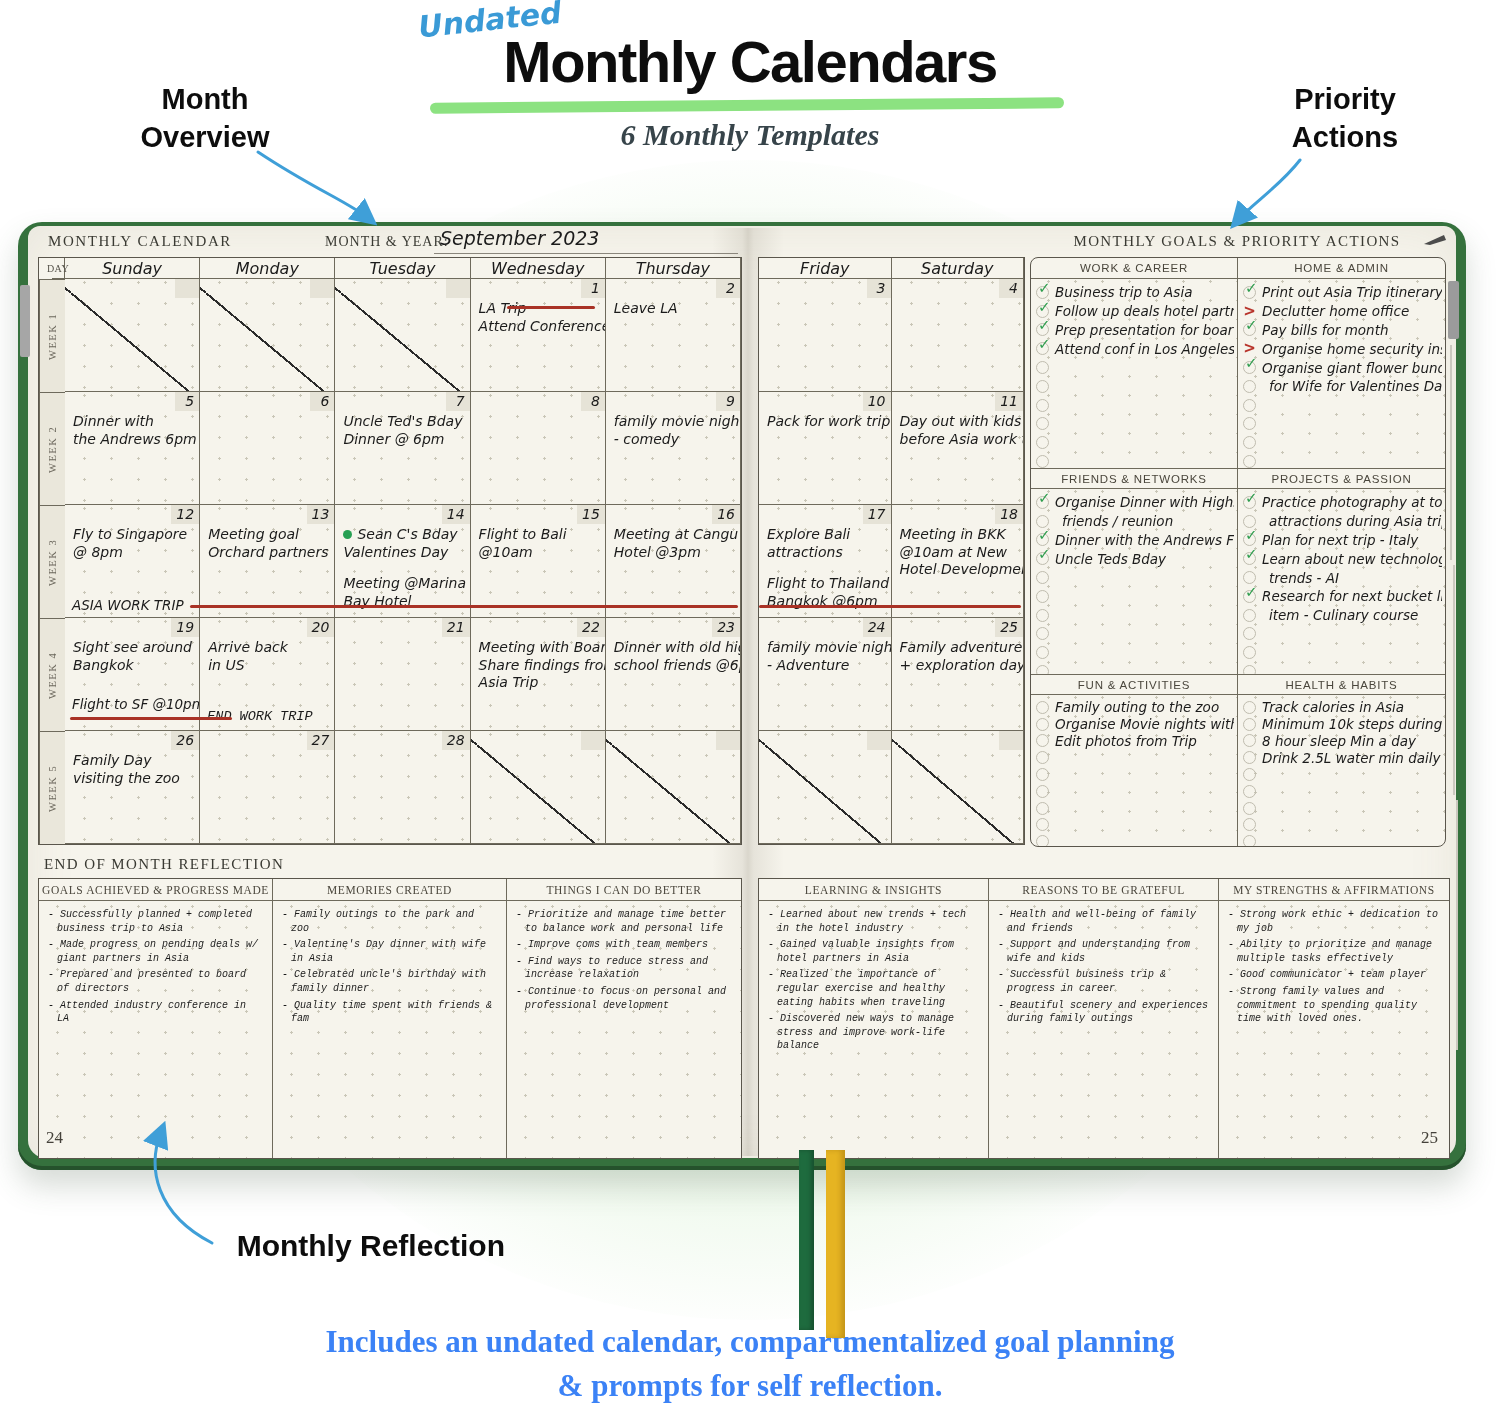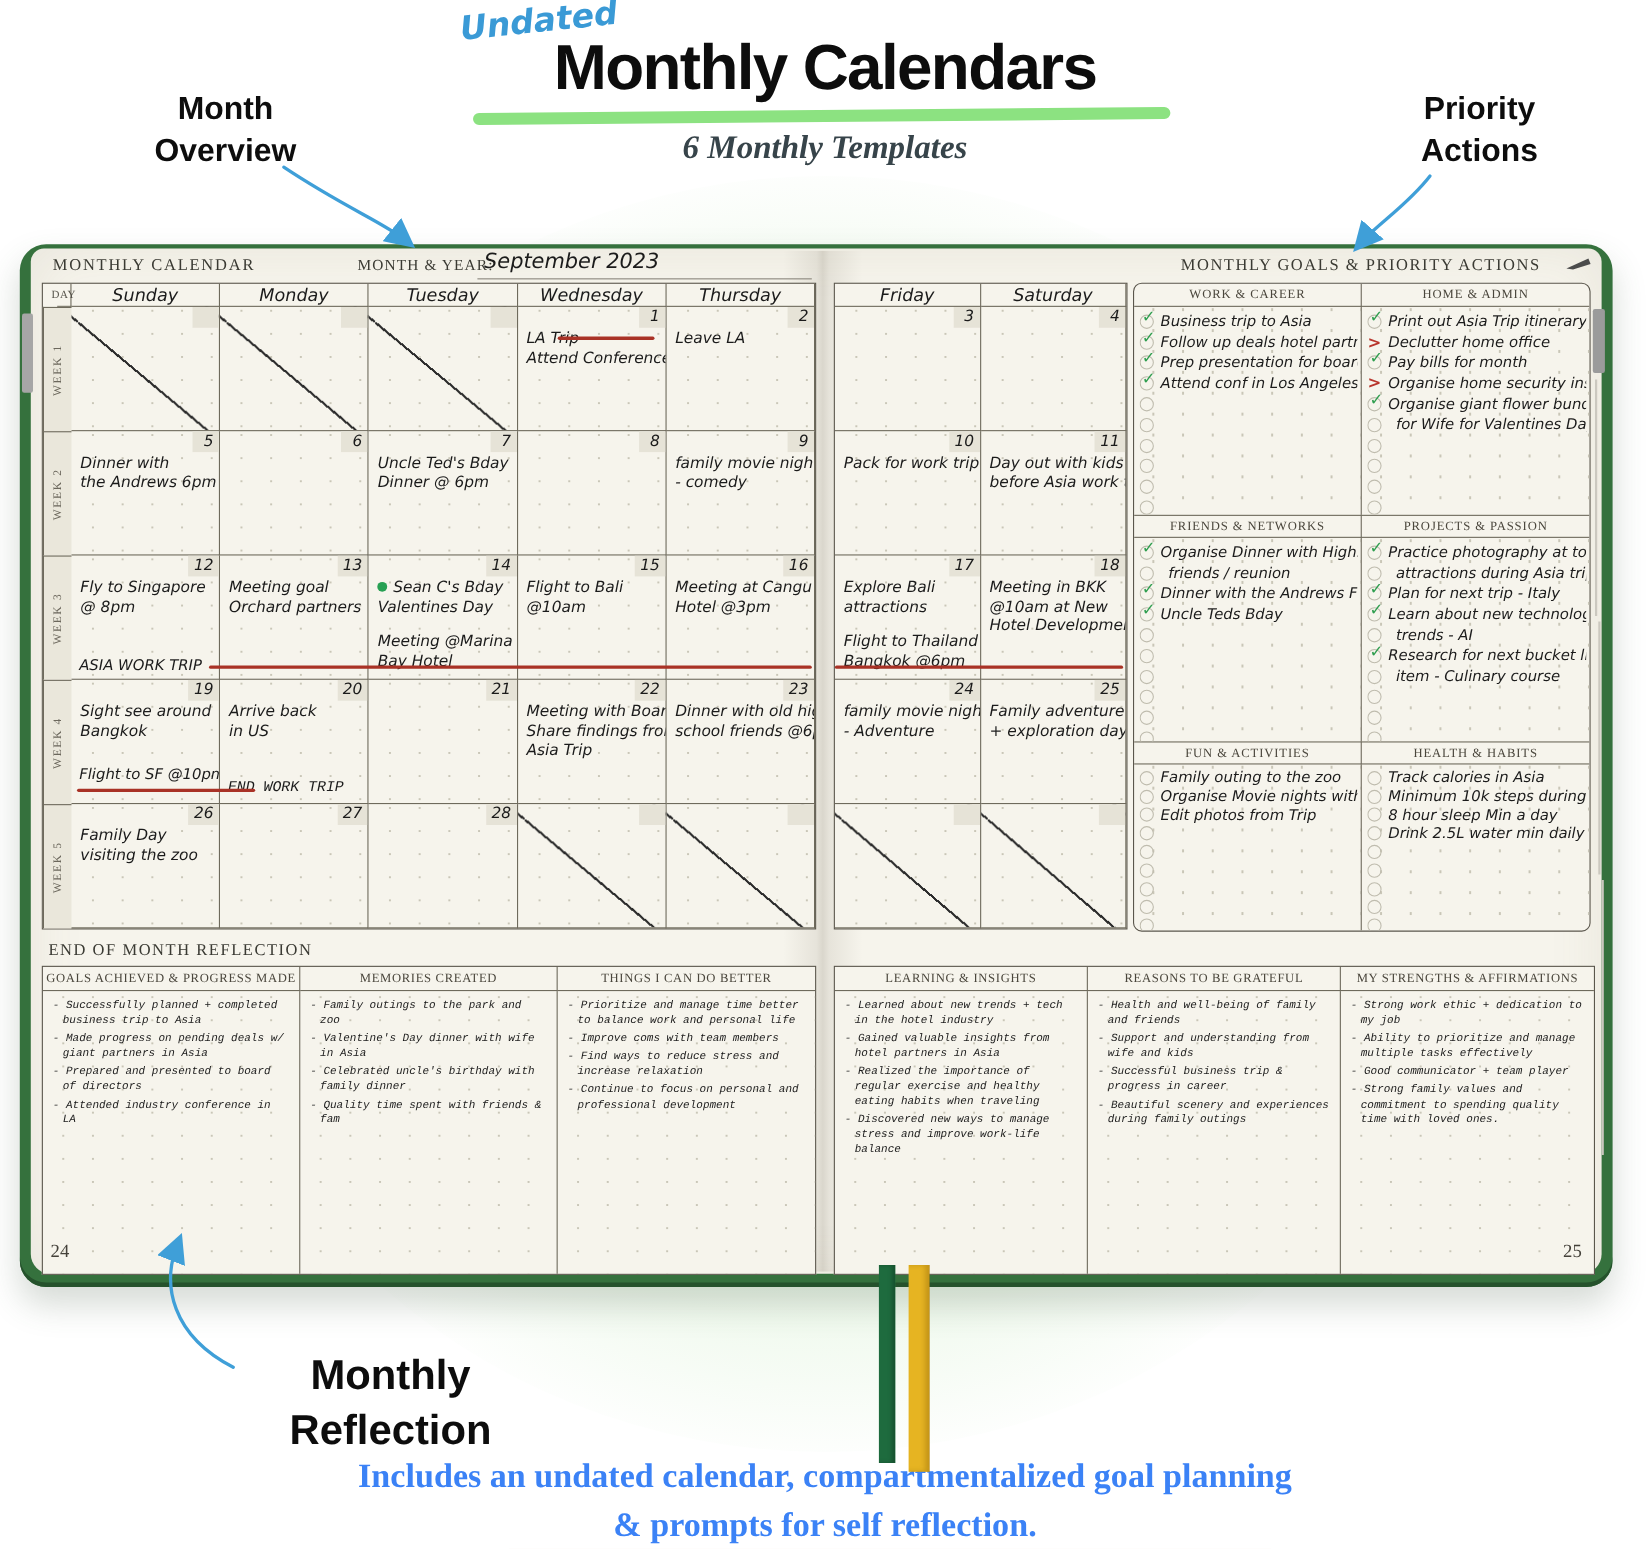--- a/index.html
+++ b/index.html
@@ -14,21 +14,21 @@
   .script-label{left:418px;top:2px;font-size:30px;font-weight:700;color:#3a9ad6;transform:rotate(-6deg);}
   .main-title{left:300px;top:28px;width:900px;text-align:center;font-size:58px;font-weight:800;
               letter-spacing:-1.5px;color:#0d0d0d;}
   .title-underline{left:430px;top:100px;width:634px;height:11px;background:#8ce281;border-radius:6px;
                    transform:rotate(-.5deg);}
   .subtitle{left:450px;top:118px;width:600px;text-align:center;font-family:"Liberation Serif",serif;
             font-style:italic;font-weight:600;font-size:30px;color:#37444a;}
   .callout{font-size:29px;font-weight:800;color:#0d0d0d;line-height:1.32;text-align:center;}
   .callout.left{left:95px;top:80px;width:220px;}
   .callout.right{left:1245px;top:80px;width:200px;}
-  .callout.bottom{left:205px;top:1226px;width:300px;text-align:center;font-size:38px;}
+  .callout.bottom{left:205px;top:1226px;width:300px;text-align:right;font-size:30px;}
   
   .book{left:18px;top:222px;width:1448px;height:948px;background:#35713d;border-radius:24px;
         box-shadow:0 16px 30px rgba(70,90,70,.22), inset 0 -4px 0 #25522c;}
   .pages{left:28px;top:226px;width:1428px;height:932px;background:#f6f4ec;border-radius:12px 12px 18px 18px;
          box-shadow:inset 0 0 50px rgba(120,110,80,.10);}
   .spine{left:712px;top:228px;width:72px;height:928px;
          background:linear-gradient(to right, rgba(90,80,60,0) 0%, rgba(90,80,60,.10) 42%, rgba(90,80,60,.18) 50%, rgba(90,80,60,.10) 58%, rgba(90,80,60,0) 100%);}
   
   .tab-left{left:20px;top:285px;width:10px;height:72px;background:#a6a6a6;border-radius:2px;}
   .tab-right{left:1448px;top:281px;width:11px;height:58px;background:#9b9b9b;border-radius:2px;}
@@ -64,21 +64,21 @@
            font-size:14px;text-align:right;padding:0 5px;line-height:19px;}
   .hwline{font-size:14px;line-height:17.5px;white-space:nowrap;}
   .hwgap{height:14px;}
   .cellbottom{position:absolute;left:7px;font-size:13.5px;white-space:nowrap;z-index:3;margin-top:27px;}
   .gdot{display:inline-block;width:9px;height:9px;border-radius:50%;background:#27a053;margin-right:5px;}
   .redline{height:3px;background:#a93226;border-radius:2px;z-index:4;}
   
   #goals{left:1030px;top:257px;width:414px;height:588px;display:grid;grid-template-columns:1fr 1fr;
          grid-template-rows:21px 189px 21px 185px 21px 151px;border:1.5px solid #5a564c;
          border-radius:8px;background:#f6f4ec;overflow:hidden;}
-  .gshdr{font-family:Liberation Serif, serif;font-size:11.5px;letter-spacing:.8px;color:#4a463c;
+  .gshdr{font-family:Liberation Sans, sans-serif;font-size:11.5px;letter-spacing:.8px;color:#4a463c;
          text-align:center;line-height:21px;border-bottom:1px solid #6e6a5c;box-sizing:border-box;}
   .gshdr.bt{border-top:1px solid #6e6a5c;}
   .gleft{border-right:1px solid #6e6a5c;}
   .gsbody{box-sizing:border-box;padding:4px 3px 0 5px;overflow:hidden;
           background-image:radial-gradient(circle,#c9c6b7 1.1px,transparent 1.3px);
           background-size:27px 19px;background-position:4px 12px;}
   .gitem{display:flex;align-items:center;height:18.8px;overflow:hidden;}
   .gsbody.b3 .gitem{height:16.8px;}
   .mk{width:13px;height:13px;flex:none;position:relative;box-sizing:border-box;}
   .mk.circle,.mk.check{border:1.3px solid #bfbcae;border-radius:50%;}

